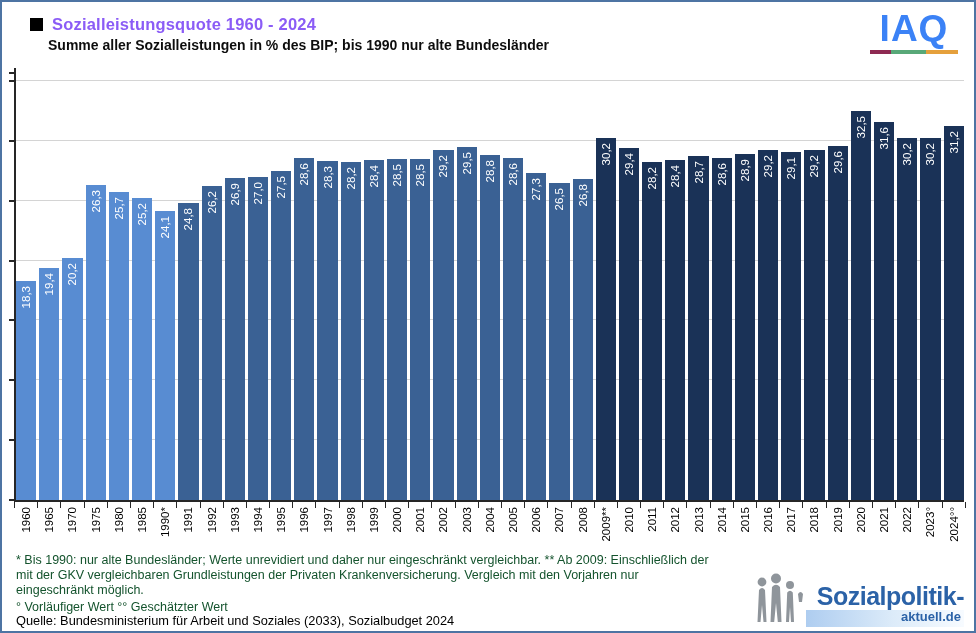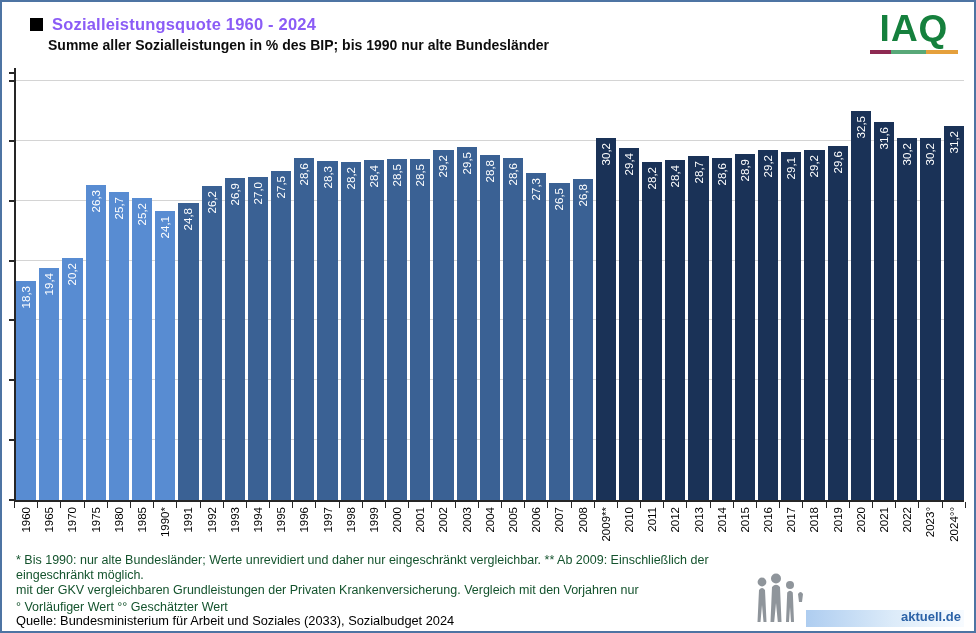--- a/index.html
+++ b/index.html
@@ -7,21 +7,21 @@
   .frame {
     position:relative; width:976px; height:633px; box-sizing:border-box;
     border:2px solid #4d74a3; background:#fff; overflow:hidden;
   }
   
   .title-row { position:absolute; left:28px; top:13px; display:flex; align-items:center; gap:9px; }
   .title-square { width:13px; height:13px; background:#000; flex:0 0 auto; }
   .chart-title { font-size:16.5px; font-weight:bold; color:#8b5cf6; letter-spacing:.2px; }
   .chart-subtitle { position:absolute; left:46px; top:35px; font-size:14px; font-weight:bold; color:#0d0d0d; }
   .iaq-logo { position:absolute; right:14px; top:8px; width:92px; text-align:center; }
-  .iaq-text { font-size:37px; font-weight:bold; color:#15803d; line-height:1.05; letter-spacing:1px; }
+  .iaq-text { font-size:37px; font-weight:bold; color:#3b82f6; line-height:1.05; letter-spacing:1px; }
   .iaq-underline { display:flex; height:4px; width:88px; margin:1px auto 0 auto; }
   .iaq-underline div { height:100%; }
   
   .plot { position:absolute; left:12px; right:10px; top:70px; height:428px; }
   .gridline { position:absolute; left:2px; right:0; height:1px; background:#d4d4d4; }
   .y-axis { position:absolute; left:0; top:-4px; bottom:0; width:2px; background:#262626; }
   .ytick { position:absolute; left:-5px; width:5px; height:2px; background:#262626; }
   .bars { position:absolute; left:2px; right:0; top:0; bottom:0; display:flex; align-items:flex-end; gap:3px; }
   .bar { position:relative; flex:1 1 0; min-width:0; }
   .bar-label {
@@ -343,41 +343,42 @@
       <div class="xcell">
         <span class="xlabel">2023°</span>
       </div>
       <div class="xcell">
         <span class="xlabel">2024°°</span>
       </div>
     </div>
 
   <div class="footnotes">
     <div>* Bis 1990: nur alte Bundesländer; Werte unrevidiert und daher nur eingeschränkt vergleichbar. ** Ab 2009: Einschließlich der</div>
+    <div>mit der GKV vergleichbaren Grundleistungen der Privaten Krankenversicherung. Vergleich mit den  Vorjahren nur</div>
     <div>eingeschränkt möglich.</div>
-    <div>mit der GKV vergleichbaren Grundleistungen der Privaten Krankenversicherung. Vergleich mit den  Vorjahren nur</div>
     <div class="footnote-symbols">° Vorläufiger Wert   °° Geschätzter Wert</div>
   </div>
 
   <div class="source-line">Quelle: Bundesministerium für Arbeit und Soziales (2033), Sozialbudget 2024</div>
 
   <div class="sp-logo">
     <span>
       <svg width="50" height="50" viewBox="0 0 50 50" aria-hidden="true">
         <g fill="#8f959b">
           <circle cx="8" cy="9" r="4.4"></circle>
           <path d="M3.5 49 L5 17 Q8 13 11 17 L12.5 49 L9.5 49 L8 32 L6.5 49 Z"></path>
           <circle cx="22" cy="5.5" r="5"></circle>
           <path d="M16.5 49 L18 14 Q22 9.5 26 14 L27.5 49 L23.8 49 L22 30 L20.2 49 Z"></path>
           <circle cx="36" cy="12" r="4"></circle>
           <path d="M32 49 L33.2 19.5 Q36 16 38.8 19.5 L40 49 L37 49 L36 34 L35 49 Z"></path>
           <path d="M44 21 q2.5 -4 5 0 l-1 8 l-3 0 Z"></path>
         </g>
       </svg>
     </span>
     <span class="sp-text">
+      <span class="sp-title">Sozialpolitik-</span>
       <span class="sp-band">
         <span class="sp-sub">aktuell.de</span>
       </span>
     </span>
   </div>
 
 </div>
 
 </body></html>

